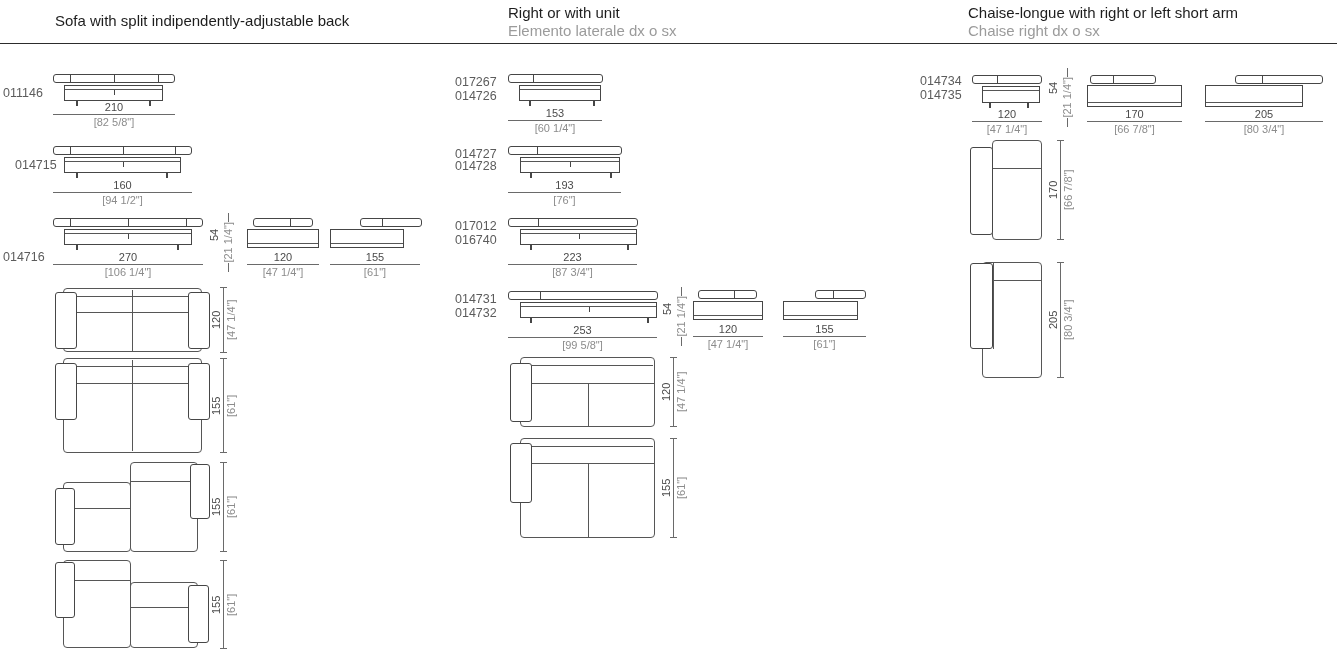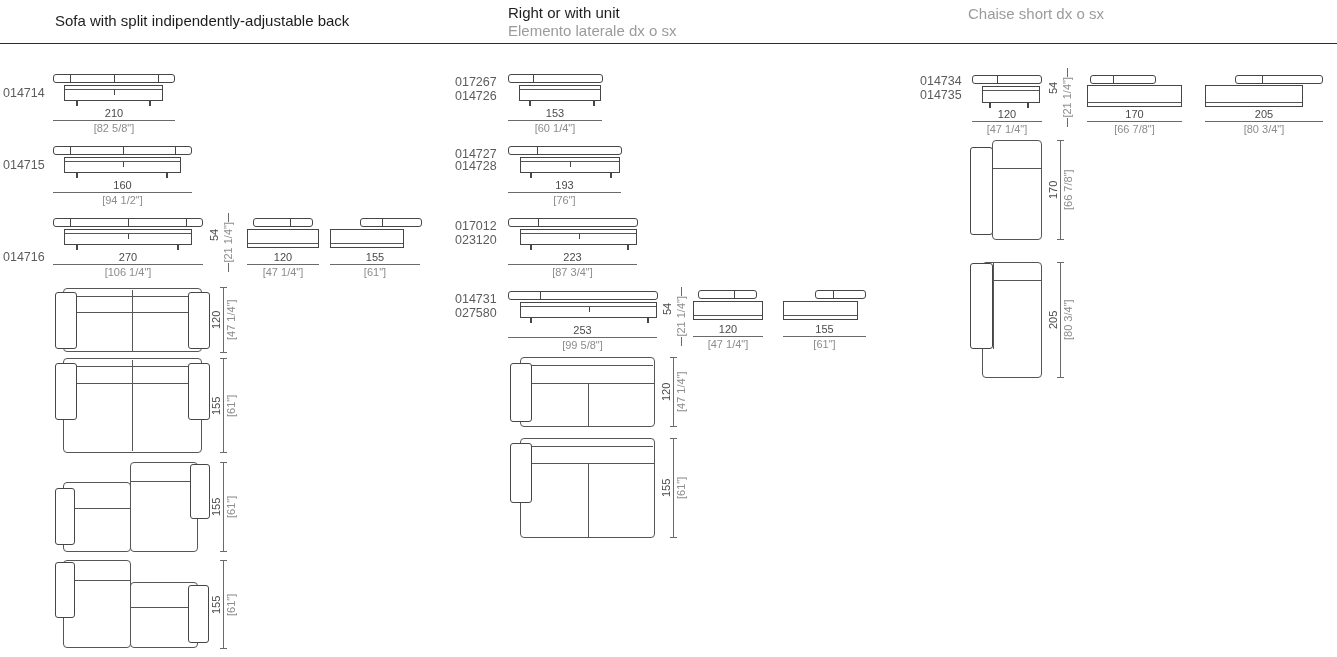--- a/index.html
+++ b/index.html
@@ -51,45 +51,46 @@
 <body>
 
 <div class="abs" style="left:55px;top:12px">
   <div class="hdr-title">Sofa with split indipendently-adjustable back</div>
 </div>
 <div class="abs" style="left:508px;top:4px">
   <div class="hdr-title">Right or with unit</div>
   <div class="hdr-sub">Elemento laterale dx o sx</div>
 </div>
 <div class="abs" style="left:968px;top:4px">
-  <div class="hdr-sub">Chaise short dx o sx</div>
+  <div class="hdr-title">Chaise-longue with right or left short arm</div>
+  <div class="hdr-sub">Chaise right dx o sx</div>
 </div>
 <div class="rule"></div>
 
-<div class="code" style="left:3px;top:86px">014714</div>
+<div class="code" style="left:3px;top:86px">011146</div>
 <div class="fig" style="left:53px;top:72px;width:122px;height:36px">
   <div class="bar" style="left:0;top:2px;width:122px">
       <i class="bdiv" style="left:13%"></i>
       <i class="bdiv" style="left:50%"></i>
       <i class="bdiv" style="left:87%"></i>
     </div>
   <div class="fbody" style="left:11px;top:13px;width:99px;height:16px">
       <div class="seatline"></div>
       <div class="ctick"></div>
     </div>
   <i class="leg" style="left:23px;top:29px"></i>
     <i class="leg" style="left:96px;top:29px"></i>
 </div>
-<div class="hdim" style="left:53px;top:107px;width:122px">
+<div class="hdim" style="left:53px;top:101px;width:122px">
   <div class="cm">210</div>
   <div class="hline"></div>
   <div class="in">[82 5/8"]</div>
 </div>
 
-<div class="code" style="left:3px;top:158px">014715</div>
+<div class="code" style="left:15px;top:158px">014715</div>
 <div class="fig" style="left:53px;top:144px;width:139px;height:36px">
   <div class="bar" style="left:0;top:2px;width:139px">
       <i class="bdiv" style="left:12%"></i>
       <i class="bdiv" style="left:50%"></i>
       <i class="bdiv" style="left:88%"></i>
     </div>
   <div class="fbody" style="left:11px;top:13px;width:117px;height:16px">
       <div class="seatline"></div>
       <div class="ctick"></div>
     </div>
@@ -245,40 +246,40 @@
   <i class="leg" style="left:22px;top:29px"></i>
     <i class="leg" style="left:102px;top:29px"></i>
 </div>
 <div class="hdim" style="left:508px;top:179px;width:113px">
   <div class="cm">193</div>
   <div class="hline"></div>
   <div class="in">[76"]</div>
 </div>
 
 <div class="code" style="left:455px;top:219px">017012</div>
-<div class="code" style="left:455px;top:233px">023120</div>
+<div class="code" style="left:455px;top:233px">016740</div>
 <div class="fig" style="left:508px;top:216px;width:130px;height:36px">
   <div class="bar" style="left:0;top:2px;width:130px">
       <i class="bdiv" style="left:23%"></i>
     </div>
   <div class="fbody" style="left:12px;top:13px;width:117px;height:16px">
       <div class="seatline"></div>
       <div class="ctick"></div>
     </div>
   <i class="leg" style="left:22px;top:29px"></i>
     <i class="leg" style="left:119px;top:29px"></i>
 </div>
 <div class="hdim" style="left:508px;top:251px;width:129px">
   <div class="cm">223</div>
   <div class="hline"></div>
   <div class="in">[87 3/4"]</div>
 </div>
 
 <div class="code" style="left:455px;top:292px">014731</div>
-<div class="code" style="left:455px;top:306px">027580</div>
+<div class="code" style="left:455px;top:306px">014732</div>
 <div class="fig" style="left:508px;top:289px;width:150px;height:36px">
   <div class="bar" style="left:0;top:2px;width:150px">
       <i class="bdiv" style="left:21%"></i>
     </div>
   <div class="fbody" style="left:12px;top:13px;width:137px;height:16px">
       <div class="seatline"></div>
       <div class="ctick"></div>
     </div>
   <i class="leg" style="left:22px;top:29px"></i>
     <i class="leg" style="left:139px;top:29px"></i>

